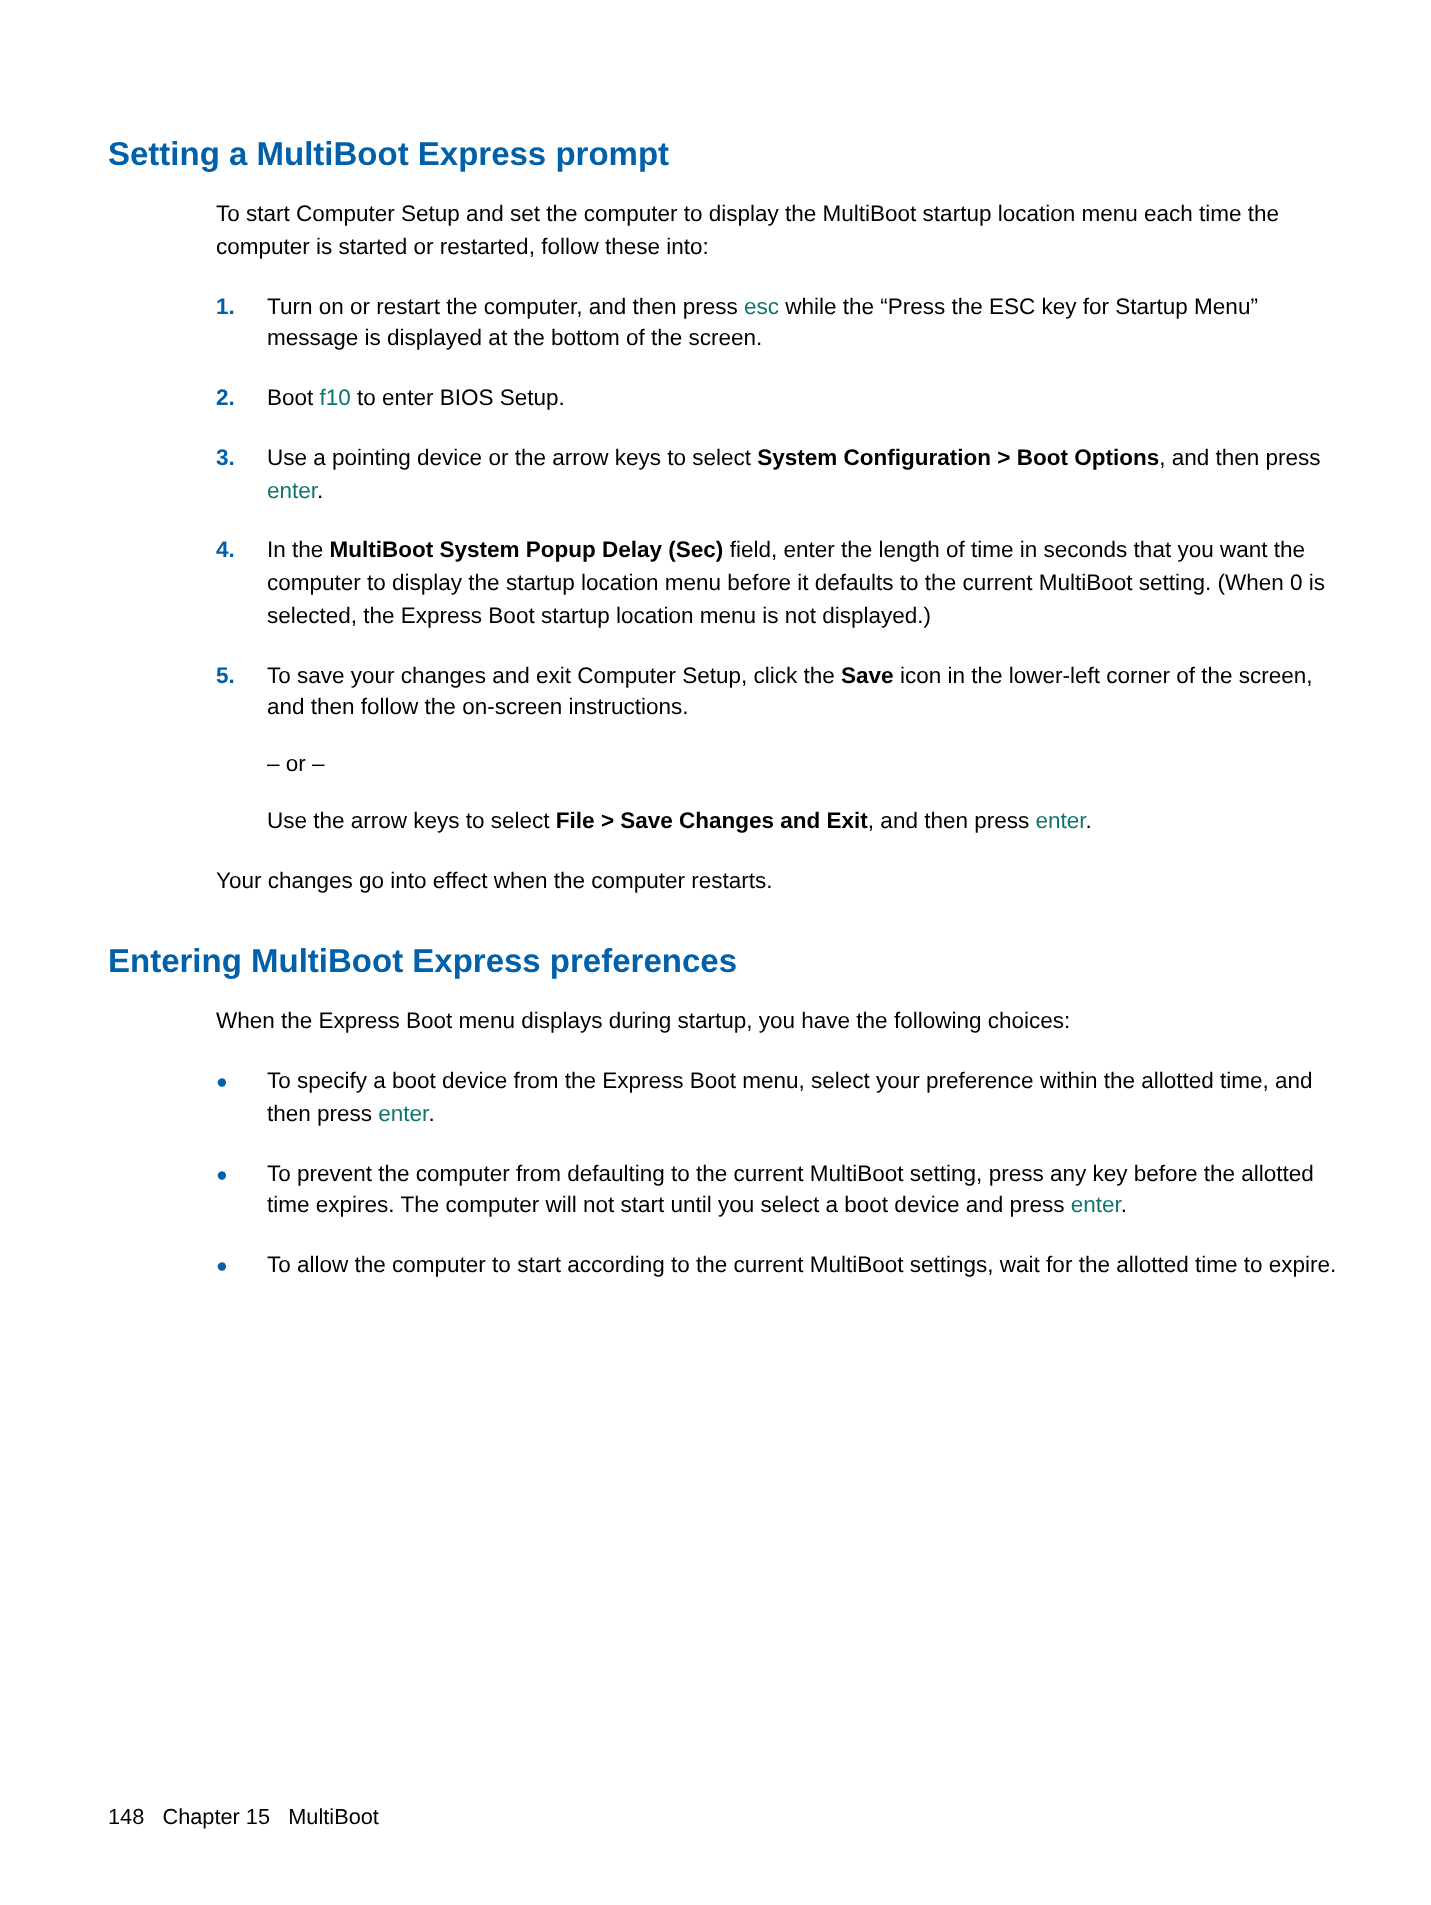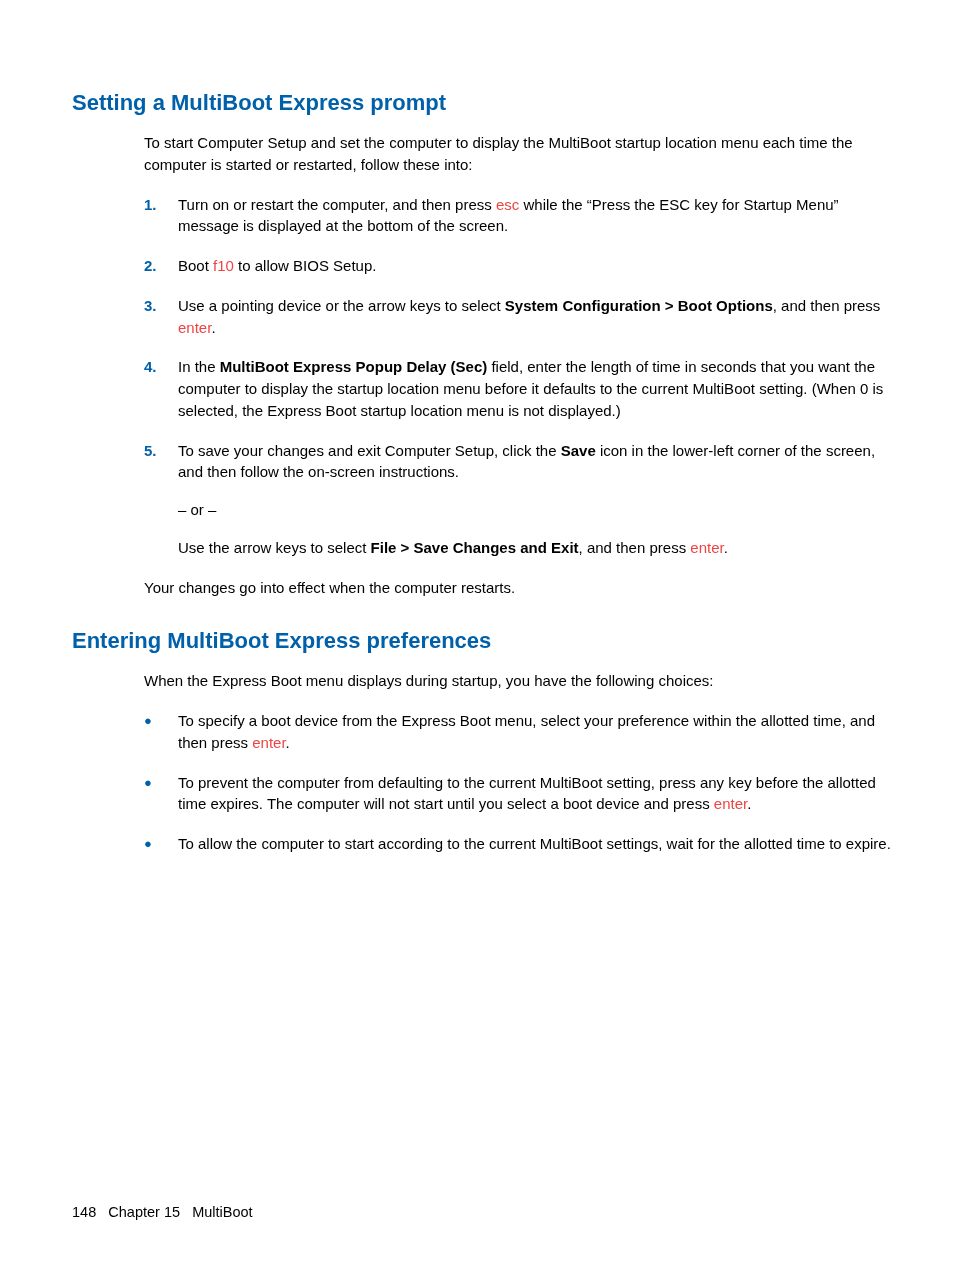--- a/index.html
+++ b/index.html
@@ -66,21 +66,21 @@
   ul.bullets .dot {
     color: #0060a9;
     width: 34px;
     flex-shrink: 0;
     font-size: 13px;
     line-height: 22px;
   }
   ul.bullets .body {
     flex: 1;
   }
-  .kw { color: #ef4444; }
+  .kw { color: #0f766e; }
   b { font-weight: bold; }
   .section2 {
     margin-top: 30px;
   }
   .footer {
     position: absolute;
     left: 72px;
     bottom: 50px;
     font-size: 14.5px;
     margin-top: 24px;
@@ -98,33 +98,33 @@
   <ol class="steps">
     <li>
       <span class="num">1.</span>
       <span class="body">
         <span>Turn on or restart the computer, and then press </span><span class="kw">esc</span><span> while the “Press the ESC key for Startup Menu” message is displayed at the bottom of the screen.</span>
       </span>
     </li>
     <li>
       <span class="num">2.</span>
       <span class="body">
-        <span>Boot </span><span class="kw">f10</span><span> to allow BIOS Setup.</span>
+        <span>Boot </span><span class="kw">f10</span><span> to enter BIOS Setup.</span>
       </span>
     </li>
     <li>
       <span class="num">3.</span>
       <span class="body">
         <span>Use a pointing device or the arrow keys to select </span><b>System Configuration &gt; Boot Options</b><span>, and then press </span><span class="kw">enter</span><span>.</span>
       </span>
     </li>
     <li>
       <span class="num">4.</span>
       <span class="body">
-        <span>In the </span><b>MultiBoot Express Popup Delay (Sec)</b><span> field, enter the length of time in seconds that you want the computer to display the startup location menu before it defaults to the current MultiBoot setting. (When 0 is selected, the Express Boot startup location menu is not displayed.)</span>
+        <span>In the </span><b>MultiBoot System Popup Delay (Sec)</b><span> field, enter the length of time in seconds that you want the computer to display the startup location menu before it defaults to the current MultiBoot setting. (When 0 is selected, the Express Boot startup location menu is not displayed.)</span>
       </span>
     </li>
     <li>
       <span class="num">5.</span>
       <span class="body">
         <span>To save your changes and exit Computer Setup, click the </span><b>Save</b><span> icon in the lower-left corner of the screen, and then follow the on-screen instructions.</span>
         <div class="sub">– or –</div>
         <div class="sub">
           <span>Use the arrow keys to select </span><b>File &gt; Save Changes and Exit</b><span>, and then press </span><span class="kw">enter</span><span>.</span>
         </div>

